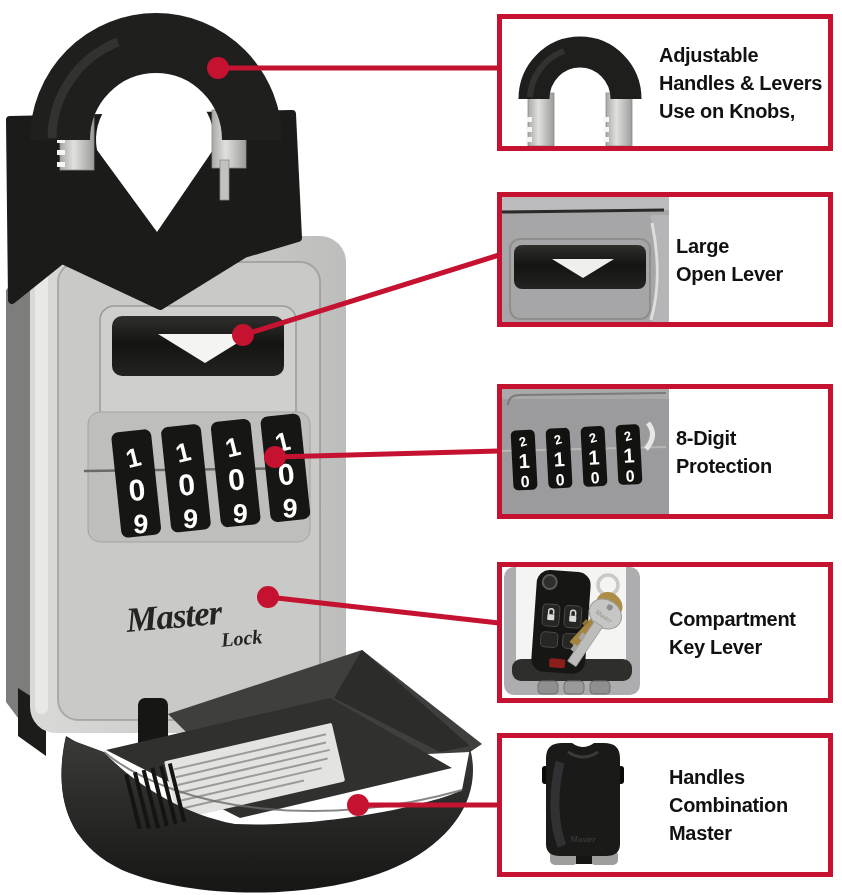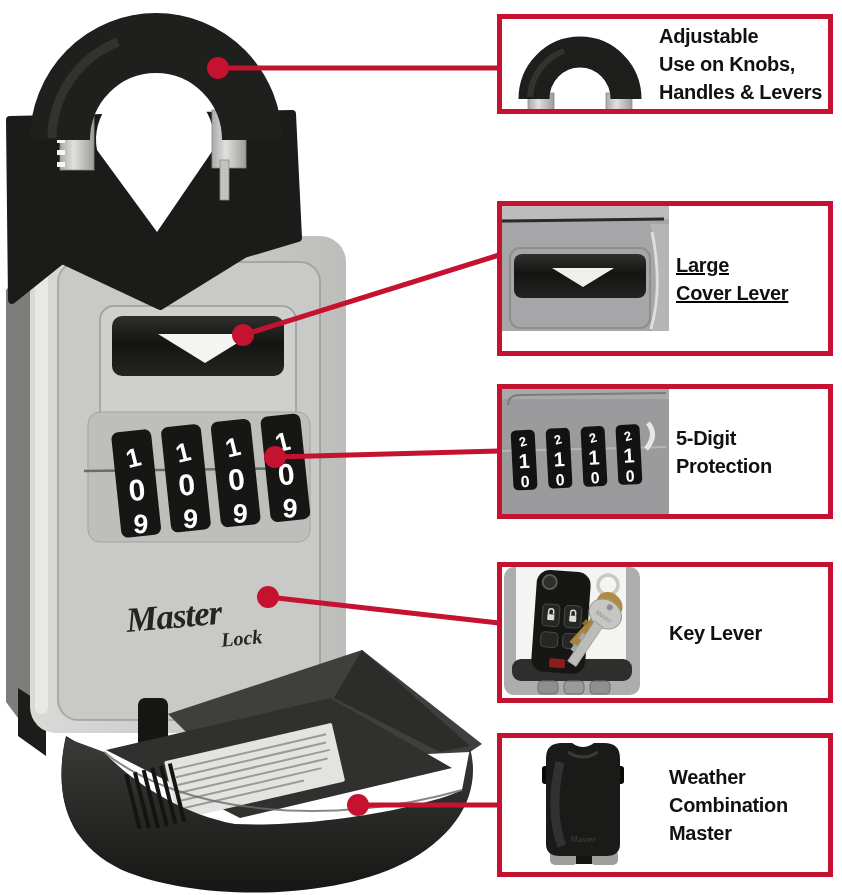--- a/index.html
+++ b/index.html
@@ -154,61 +154,61 @@
     </g>
     <g fill="#C41230">
       <circle cx="218" cy="68" r="11"></circle>
       <circle cx="243" cy="335" r="11"></circle>
       <circle cx="275" cy="457" r="11"></circle>
       <circle cx="268" cy="597" r="11"></circle>
       <circle cx="358" cy="805" r="11"></circle>
     </g>
   </svg>
 
-  <div class="callout" style="top:14px;height:100px;align-items:center;">
+  <div class="callout" style="top:14px;height:137px;align-items:center;">
     <div class="callout-photo">
       <svg width="150" height="127" viewBox="0 0 150 127">
         <rect x="0" y="0" width="150" height="127" fill="#ffffff"></rect>
         <rect x="26" y="74" width="26" height="53" fill="url(#metalGrad)" stroke="#8a8a88" stroke-width="0.8"></rect>
         <rect x="104" y="74" width="26" height="53" fill="url(#metalGrad)" stroke="#8a8a88" stroke-width="0.8"></rect>
         <g fill="#f6f6f4">
           <rect x="24" y="98" width="6" height="5"></rect>
             <rect x="24" y="108" width="6" height="5"></rect>
             <rect x="24" y="118" width="6" height="5"></rect>
           <rect x="101" y="98" width="6" height="5"></rect>
             <rect x="101" y="108" width="6" height="5"></rect>
             <rect x="101" y="118" width="6" height="5"></rect>
         </g>
         <path d="M 32,80 A 46 47 0 1 1 124,80" fill="none" stroke="#1e1e1c" stroke-width="31"></path>
         <path d="M 28,78 A 52 52 0 0 1 62,32" fill="none" stroke="#3a3a38" stroke-width="6" opacity="0.7"></path>
       </svg>
     </div>
     <div class="callout-text">
       <div>Adjustable</div>
+      <div>Handles &amp; Levers</div>
       <div>Use on Knobs,</div>
-      <div>Handles &amp; Levers</div>
-    </div>
-  </div>
-
-  <div class="callout" style="top:201px;height:155px;text-decoration:underline;">
+    </div>
+  </div>
+
+  <div class="callout" style="top:192px;height:135px;">
     <div class="callout-photo">
       <svg width="167" height="125" viewBox="0 0 167 125">
         <rect x="0" y="0" width="167" height="125" fill="#a6a6a8"></rect>
         <rect x="0" y="0" width="167" height="13" fill="#bcbcbe"></rect>
         <line x1="0" y1="15" x2="162" y2="13" stroke="#2a2a28" stroke-width="3"></line>
         <path d="M 148,18 C 160,55 160,92 150,125 L 167,125 L 167,18 Z" fill="#b5b5b7"></path>
         <path d="M 150,26 C 157,60 157,95 149,123" stroke="#dededc" stroke-width="3" fill="none"></path>
         <rect x="8" y="42" width="140" height="80" rx="10" fill="none" stroke="#8e8e8c" stroke-width="2"></rect>
         <rect x="12" y="48" width="132" height="44" rx="8" fill="url(#leverGrad)"></rect>
         <path d="M 50,62 L 112,62 L 81,81 Z" fill="#efefed"></path>
       </svg>
     </div>
     <div class="callout-text">
       <div>Large</div>
-      <div>Cover Lever</div>
+      <div>Open Lever</div>
     </div>
   </div>
 
   <div class="callout" style="top:384px;height:135px;">
     <div class="callout-photo">
       <svg width="167" height="125" viewBox="0 0 167 125">
         <rect x="0" y="0" width="167" height="125" fill="#9b9b9d"></rect>
         <rect x="0" y="0" width="167" height="10" fill="#a9a9ab"></rect>
         <path d="M 6,16 Q 6,6 18,6 L 164,4" fill="none" stroke="#7c7c7a" stroke-width="2"></path>
         <line x1="0" y1="62" x2="164" y2="58" stroke="#c8c8c6" stroke-width="2" opacity="0.6"></line>
@@ -235,21 +235,21 @@
             <rect x="115" y="38" width="24" height="60" rx="5" fill="#121210"></rect>
             <text x="127" y="54" font-size="13" transform="rotate(-14 127 50)">2</text>
             <text x="127" y="76" font-size="20">1</text>
             <text x="127" y="95" font-size="16">0</text>
           </g>
         </g>
         <path d="M 146,34 Q 156,46 144,60" stroke="#f0f0ee" stroke-width="5" fill="none" opacity="0.9"></path>
       </svg>
     </div>
     <div class="callout-text">
-      <div>5-Digit</div>
+      <div>8-Digit</div>
       <div>Protection</div>
     </div>
   </div>
 
   <div class="callout" style="top:562px;height:141px;">
     <div class="callout-photo">
       <svg width="160" height="131" viewBox="0 0 160 131">
         <rect x="0" y="0" width="160" height="131" fill="#ffffff"></rect>
         <rect x="2" y="0" width="136" height="128" rx="10" fill="#adadaf"></rect>
         <rect x="14" y="0" width="110" height="100" fill="#f4f4f2"></rect>
@@ -284,20 +284,21 @@
             <circle cx="100" cy="38" r="3" fill="#8e8e8c"></circle>
             <text x="100" y="51" font-size="6.5" font-style="italic" font-family="Liberation Serif, serif" fill="#8a8a88" text-anchor="middle">Master</text>
             <rect x="95" y="58" width="10" height="48" fill="#bcbcba" stroke="#9a9a98" stroke-width="0.8"></rect>
             <rect x="91" y="74" width="5" height="7" fill="#a5a5a3"></rect>
             <rect x="91" y="88" width="5" height="7" fill="#a5a5a3"></rect>
           </g>
         </g>
       </svg>
     </div>
     <div class="callout-text">
+      <div>Compartment</div>
       <div>Key Lever</div>
     </div>
   </div>
 
   <div class="callout" style="top:733px;height:144px;">
     <div class="callout-photo">
       <svg width="160" height="134" viewBox="0 0 160 134">
         <rect x="0" y="0" width="160" height="134" fill="#ffffff"></rect>
         <g>
           <rect x="48" y="112" width="28" height="15" rx="5" fill="#9e9e9c"></rect>
@@ -306,19 +307,19 @@
           <rect x="40" y="28" width="8" height="18" rx="3" fill="#0a0a08"></rect>
           <rect x="114" y="28" width="8" height="18" rx="3" fill="#0a0a08"></rect>
           <path d="M 44,20 Q 44,5 60,5 L 70,5 Q 81,13 92,5 L 102,5 Q 118,5 118,20 L 118,106 Q 118,118 104,118 L 58,118 Q 44,118 44,106 Z" fill="#1a1a18"></path>
           <path d="M 58,24 C 50,58 52,88 60,108" stroke="#46464a" stroke-width="9" fill="none" opacity="0.55"></path>
           <path d="M 66,14 Q 81,24 96,14" stroke="#3a3a38" stroke-width="3" fill="none"></path>
           <text x="81" y="104" font-size="9" font-style="italic" font-weight="bold" font-family="Liberation Serif, serif" fill="#3c3c3a" text-anchor="middle" opacity="0.9">Master</text>
         </g>
       </svg>
     </div>
     <div class="callout-text">
-      <div>Weather</div>
+      <div>Handles</div>
       <div>Combination</div>
       <div>Master</div>
     </div>
   </div>
 
 </div>
 
 </body></html>

